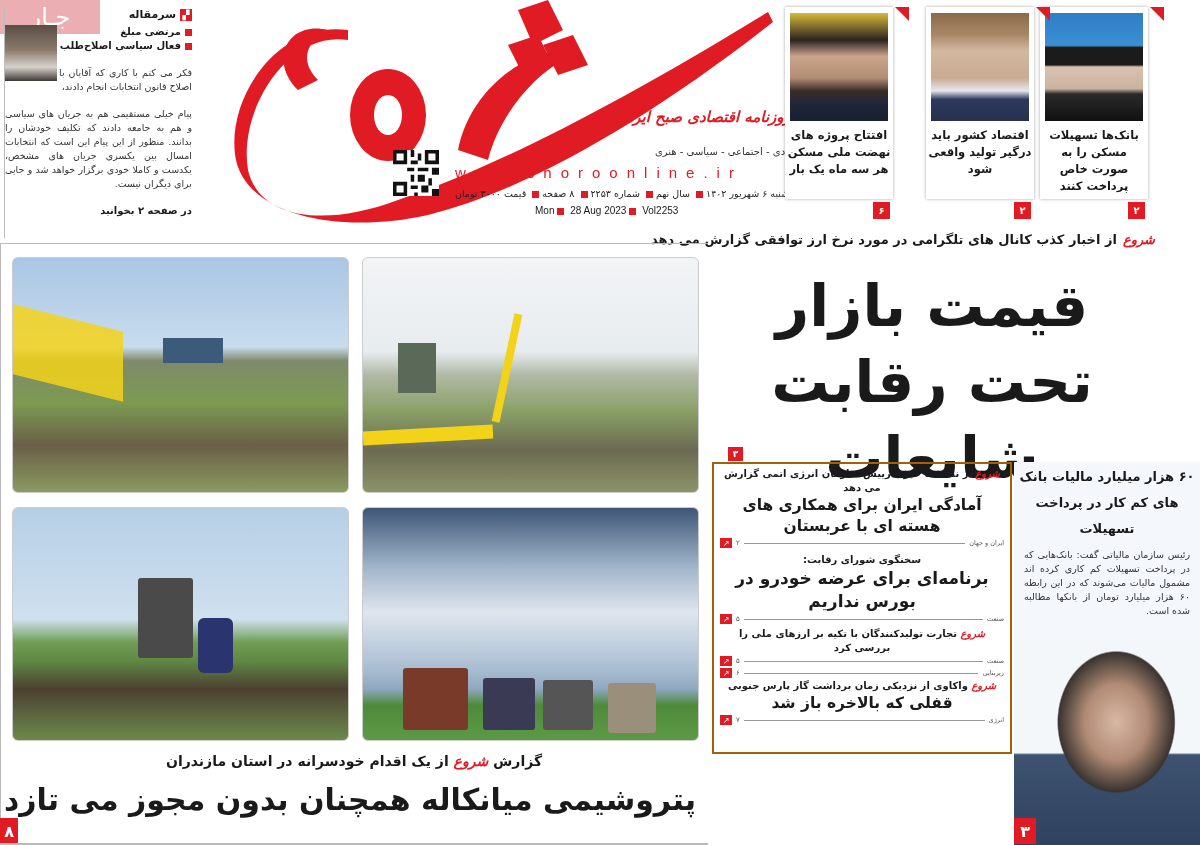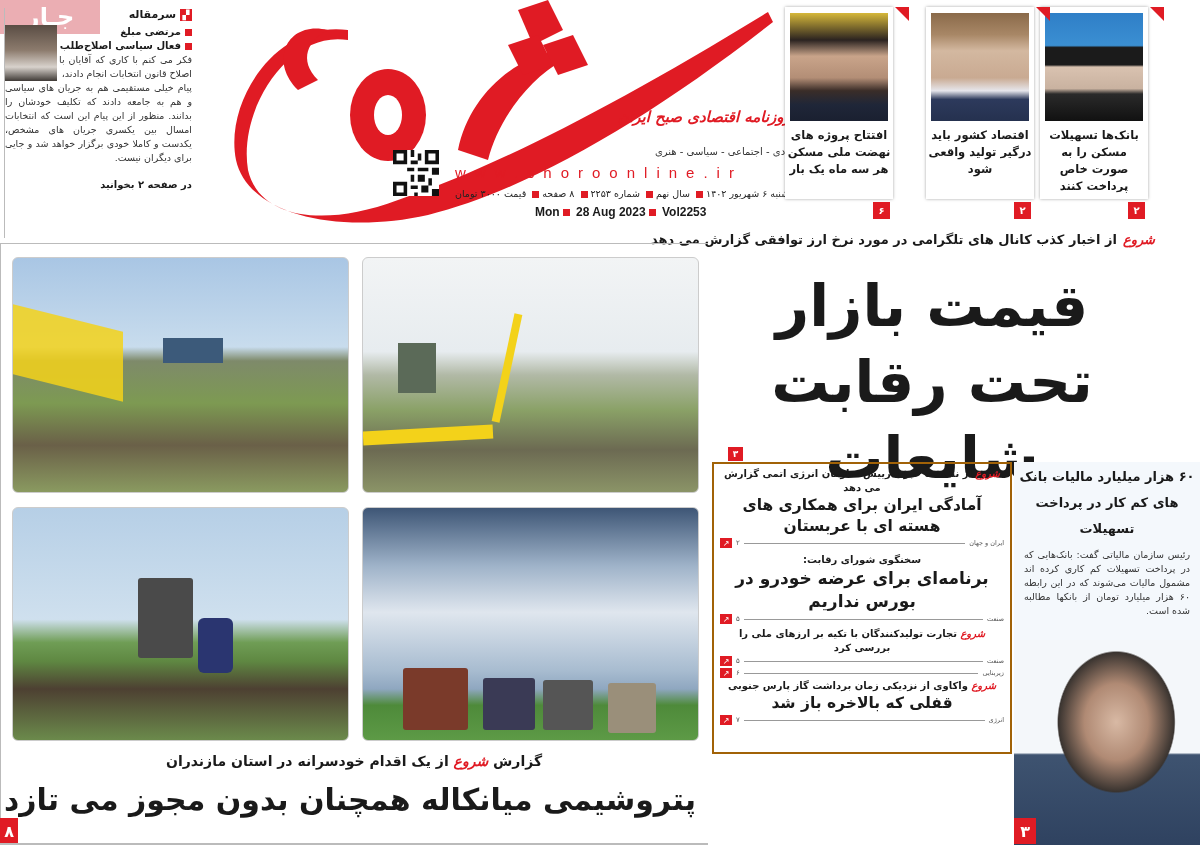--- a/index.html
+++ b/index.html
@@ -2,41 +2,41 @@
 <html><head>
 <meta charset="utf-8">
 <style>
   * { box-sizing: border-box; margin: 0; padding: 0; }
   html, body { width: 1200px; height: 845px; overflow: hidden; background: #ffffff; }
   body { position: relative; font-family: "DejaVu Sans", sans-serif; color: #1a1a1a; direction: rtl; }
   .abs { position: absolute; }
   .redbg { background: #e01b24; color: #fff; }
 
   
-  #jar-badge { left: 0; top: 0; width: 100px; height: 34px; background: #e8a0a6; opacity: .85; color: #fff; font-weight: bold; font-size: 24px; display:flex; align-items:center; justify-content:center; direction: rtl; }
+  #jar-badge { left: 0; top: 0; width: 100px; height: 34px; background: #e8a0a6; opacity: .85; color: #fff; font-weight: normal; font-size: 24px; display:flex; align-items:center; justify-content:center; direction: rtl; }
   #editorial { left: 4px; top: 8px; width: 190px; height: 230px; border-left: 1px solid #bbb; padding: 0 2px 0 0; }
   #editorial .label { font-size: 11px; font-weight: bold; display:flex; align-items:center; gap:4px; margin-top:0; justify-content:flex-start; }
   #editorial .label .sq { width: 12px; height: 12px; background:#e01b24; color:#fff; font-size:9px; display:inline-flex; align-items:center; justify-content:center; }
   #editorial h3 { font-size: 12.5px; line-height: 17px; font-weight: bold; margin-top: 6px; }
   #editorial .author-row { display:flex; gap:2px; margin-top:4px; }
   #editorial .author-photo { width: 52px; height: 56px; background: linear-gradient(180deg,#5a4d44 0%, #8c7b6d 45%, #d8d2cc 75%, #3f3a36 100%); flex-shrink:0; order: 2; }
   #editorial .author-meta { font-size: 10px; line-height: 14px; flex:1; }
   #editorial .author-meta .name { font-weight: bold; display:flex; align-items:center; gap:4px; }
   #editorial .author-meta .name:before { content:""; width:7px; height:7px; background:#e01b24; display:inline-block; }
-  #editorial .body { font-size: 9.5px; line-height: 14px; color:#333; text-align: justify; }
+  #editorial .body { font-size: 9.5px; line-height: 14px; color:#333; text-align: justify; margin-top: 13px; }
   #editorial .more { font-size: 10px; font-weight: bold; margin-top: 14px; }
 
   
   #logo { left: 228px; top: 0; width: 548px; height: 225px; }
   #tagline { left: 618px; top: 108px; font-size: 15px; color:#e01b24; font-style: italic; font-weight:bold; font-family: "DejaVu Serif", serif; }
   #topics { left: 655px; top: 146px; font-size: 10px; color:#333; }
   #qr { left: 390px; top: 150px; width: 52px; height: 46px; }
   #url { left: 455px; top: 164px; font-size: 15px; color:#e01b24; letter-spacing: 9px; direction:ltr; font-family: "Liberation Sans", sans-serif; }
   #dateline { left: 455px; top: 188px; font-size: 9.5px; color:#222; }
-  #dateline-en { left: 535px; top: 205px; font-size: 12px; font-weight:bold; direction:ltr; font-family: "Liberation Sans", sans-serif; }
+  #dateline-en { left: 535px; top: 205px; font-size: 10px; font-weight:normal; direction:ltr; font-family: "Liberation Sans", sans-serif; }
   .dot { display:inline-block; width:7px; height:7px; background:#e01b24; margin: 0 3px; vertical-align: middle; }
 
   
   .card { top: 7px; width: 108px; height: 192px; background:#fff; box-shadow: 0 0 3px rgba(0,0,0,.35); }
   .card .photo { position:absolute; left:5px; top:6px; width:98px; height:108px; }
   .card .title { position:absolute; left:2px; right:2px; top:120px; font-size: 11.5px; line-height: 17px; font-weight: bold; text-align:center; }
   .card .corner { position:absolute; right:-16px; top:0; width:0; height:0; border-left:14px solid #e01b24; border-bottom:14px solid transparent; transform: scaleX(-1); }
   .card .pg { position:absolute; left:88px; top:195px; width:17px; height:17px; background:#e01b24; color:#fff; font-size:10px; font-weight:bold; display:flex; align-items:center; justify-content:center; }
 
   

